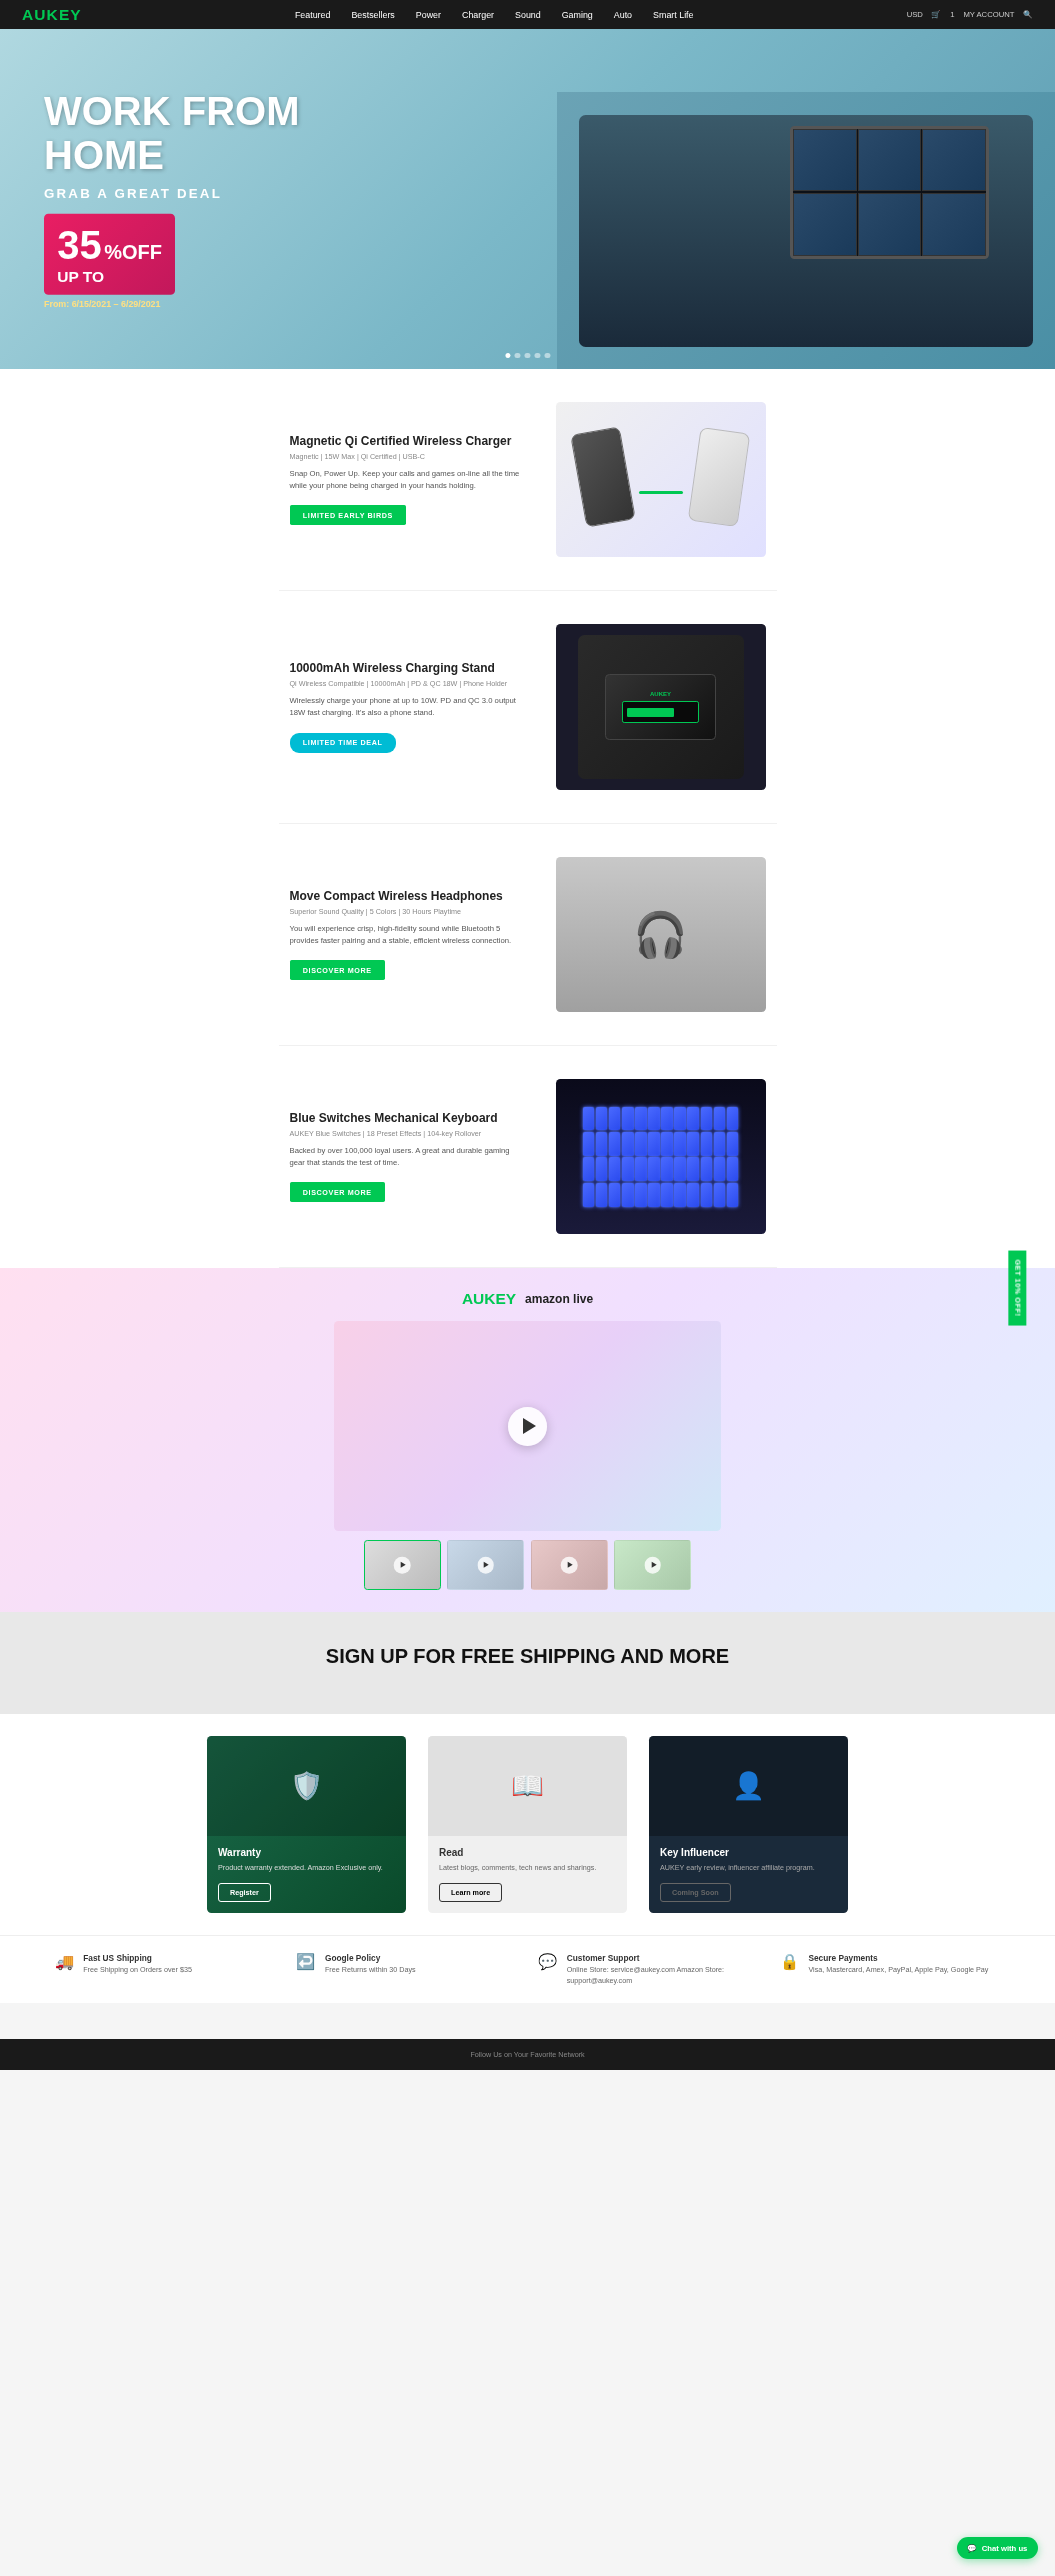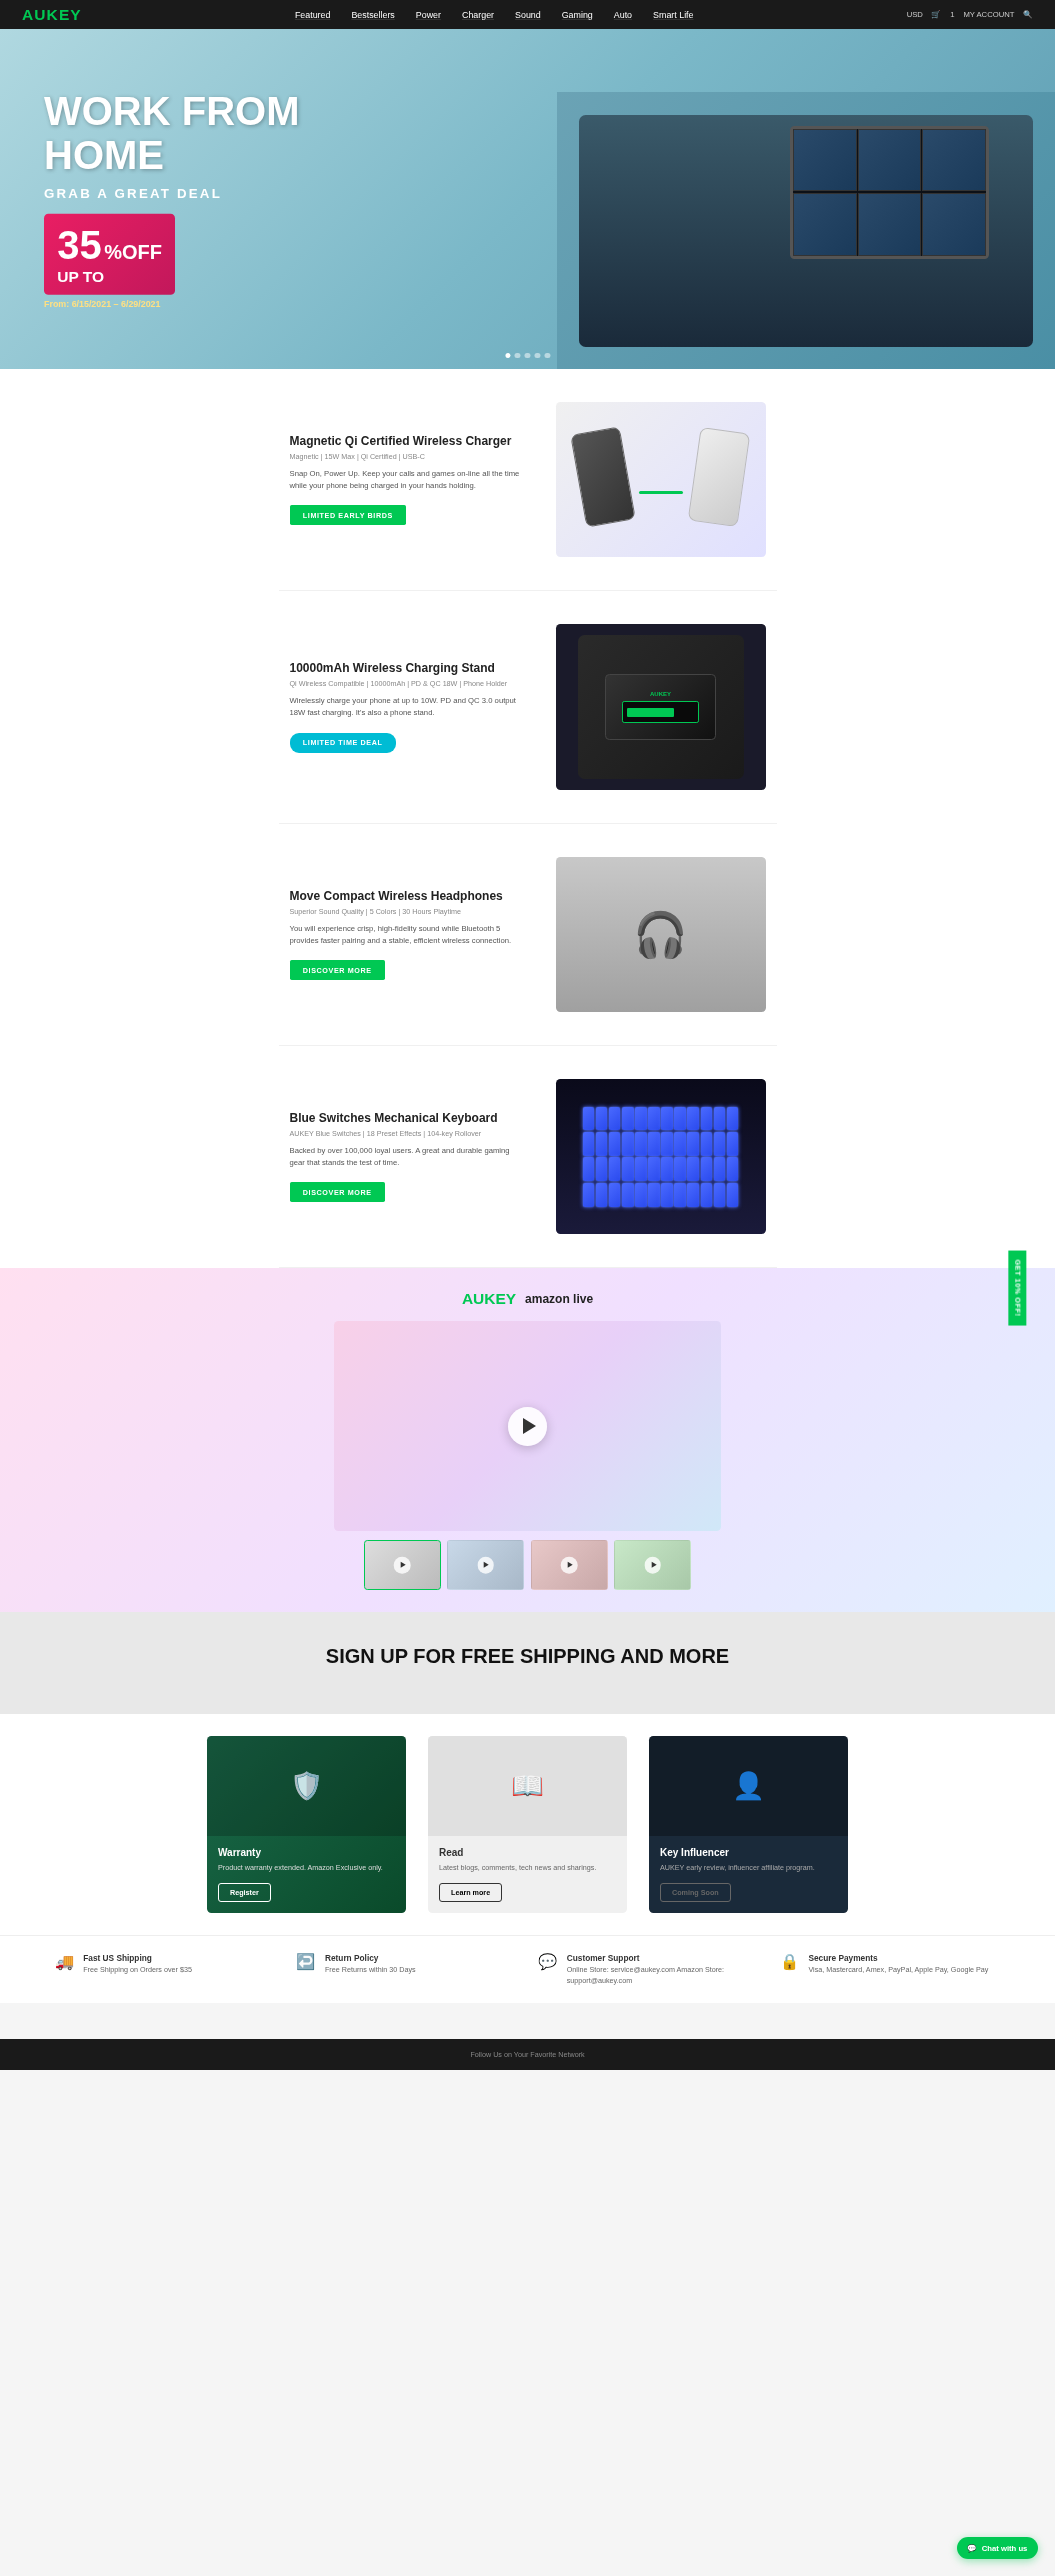--- a/index.html
+++ b/index.html
@@ -18,21 +18,20 @@
     .navbar-logo {
       color: #00c853;
       font-size: 15.5px;
       font-weight: 900;
       letter-spacing: 1.1px;
     }
     .nav-links {
       display: flex;
       gap: 21px;
       list-style: none;
-      text-decoration: underline;
     }
     .nav-links li a {
       color: #fff;
       text-decoration: none;
       font-size: 8.9px;
       font-weight: 500;
     }
     .nav-right {
       display: flex;
       align-items: center;
@@ -867,21 +866,21 @@
   <div class="footer-item">
     <span class="footer-icon">🚚</span>
     <div>
       <div class="footer-item-title">Fast US Shipping</div>
       <div class="footer-item-desc">Free Shipping on Orders over $35</div>
     </div>
   </div>
   <div class="footer-item">
     <span class="footer-icon">↩️</span>
     <div>
-      <div class="footer-item-title">Return Policy</div>
+      <div class="footer-item-title">Google Policy</div>
       <div class="footer-item-desc">Free Returns within 30 Days</div>
     </div>
   </div>
   <div class="footer-item">
     <span class="footer-icon">💬</span>
     <div>
       <div class="footer-item-title">Customer Support</div>
       <div class="footer-item-desc">Online Store: service@aukey.com
 Amazon Store: support@aukey.com</div>
     </div>

